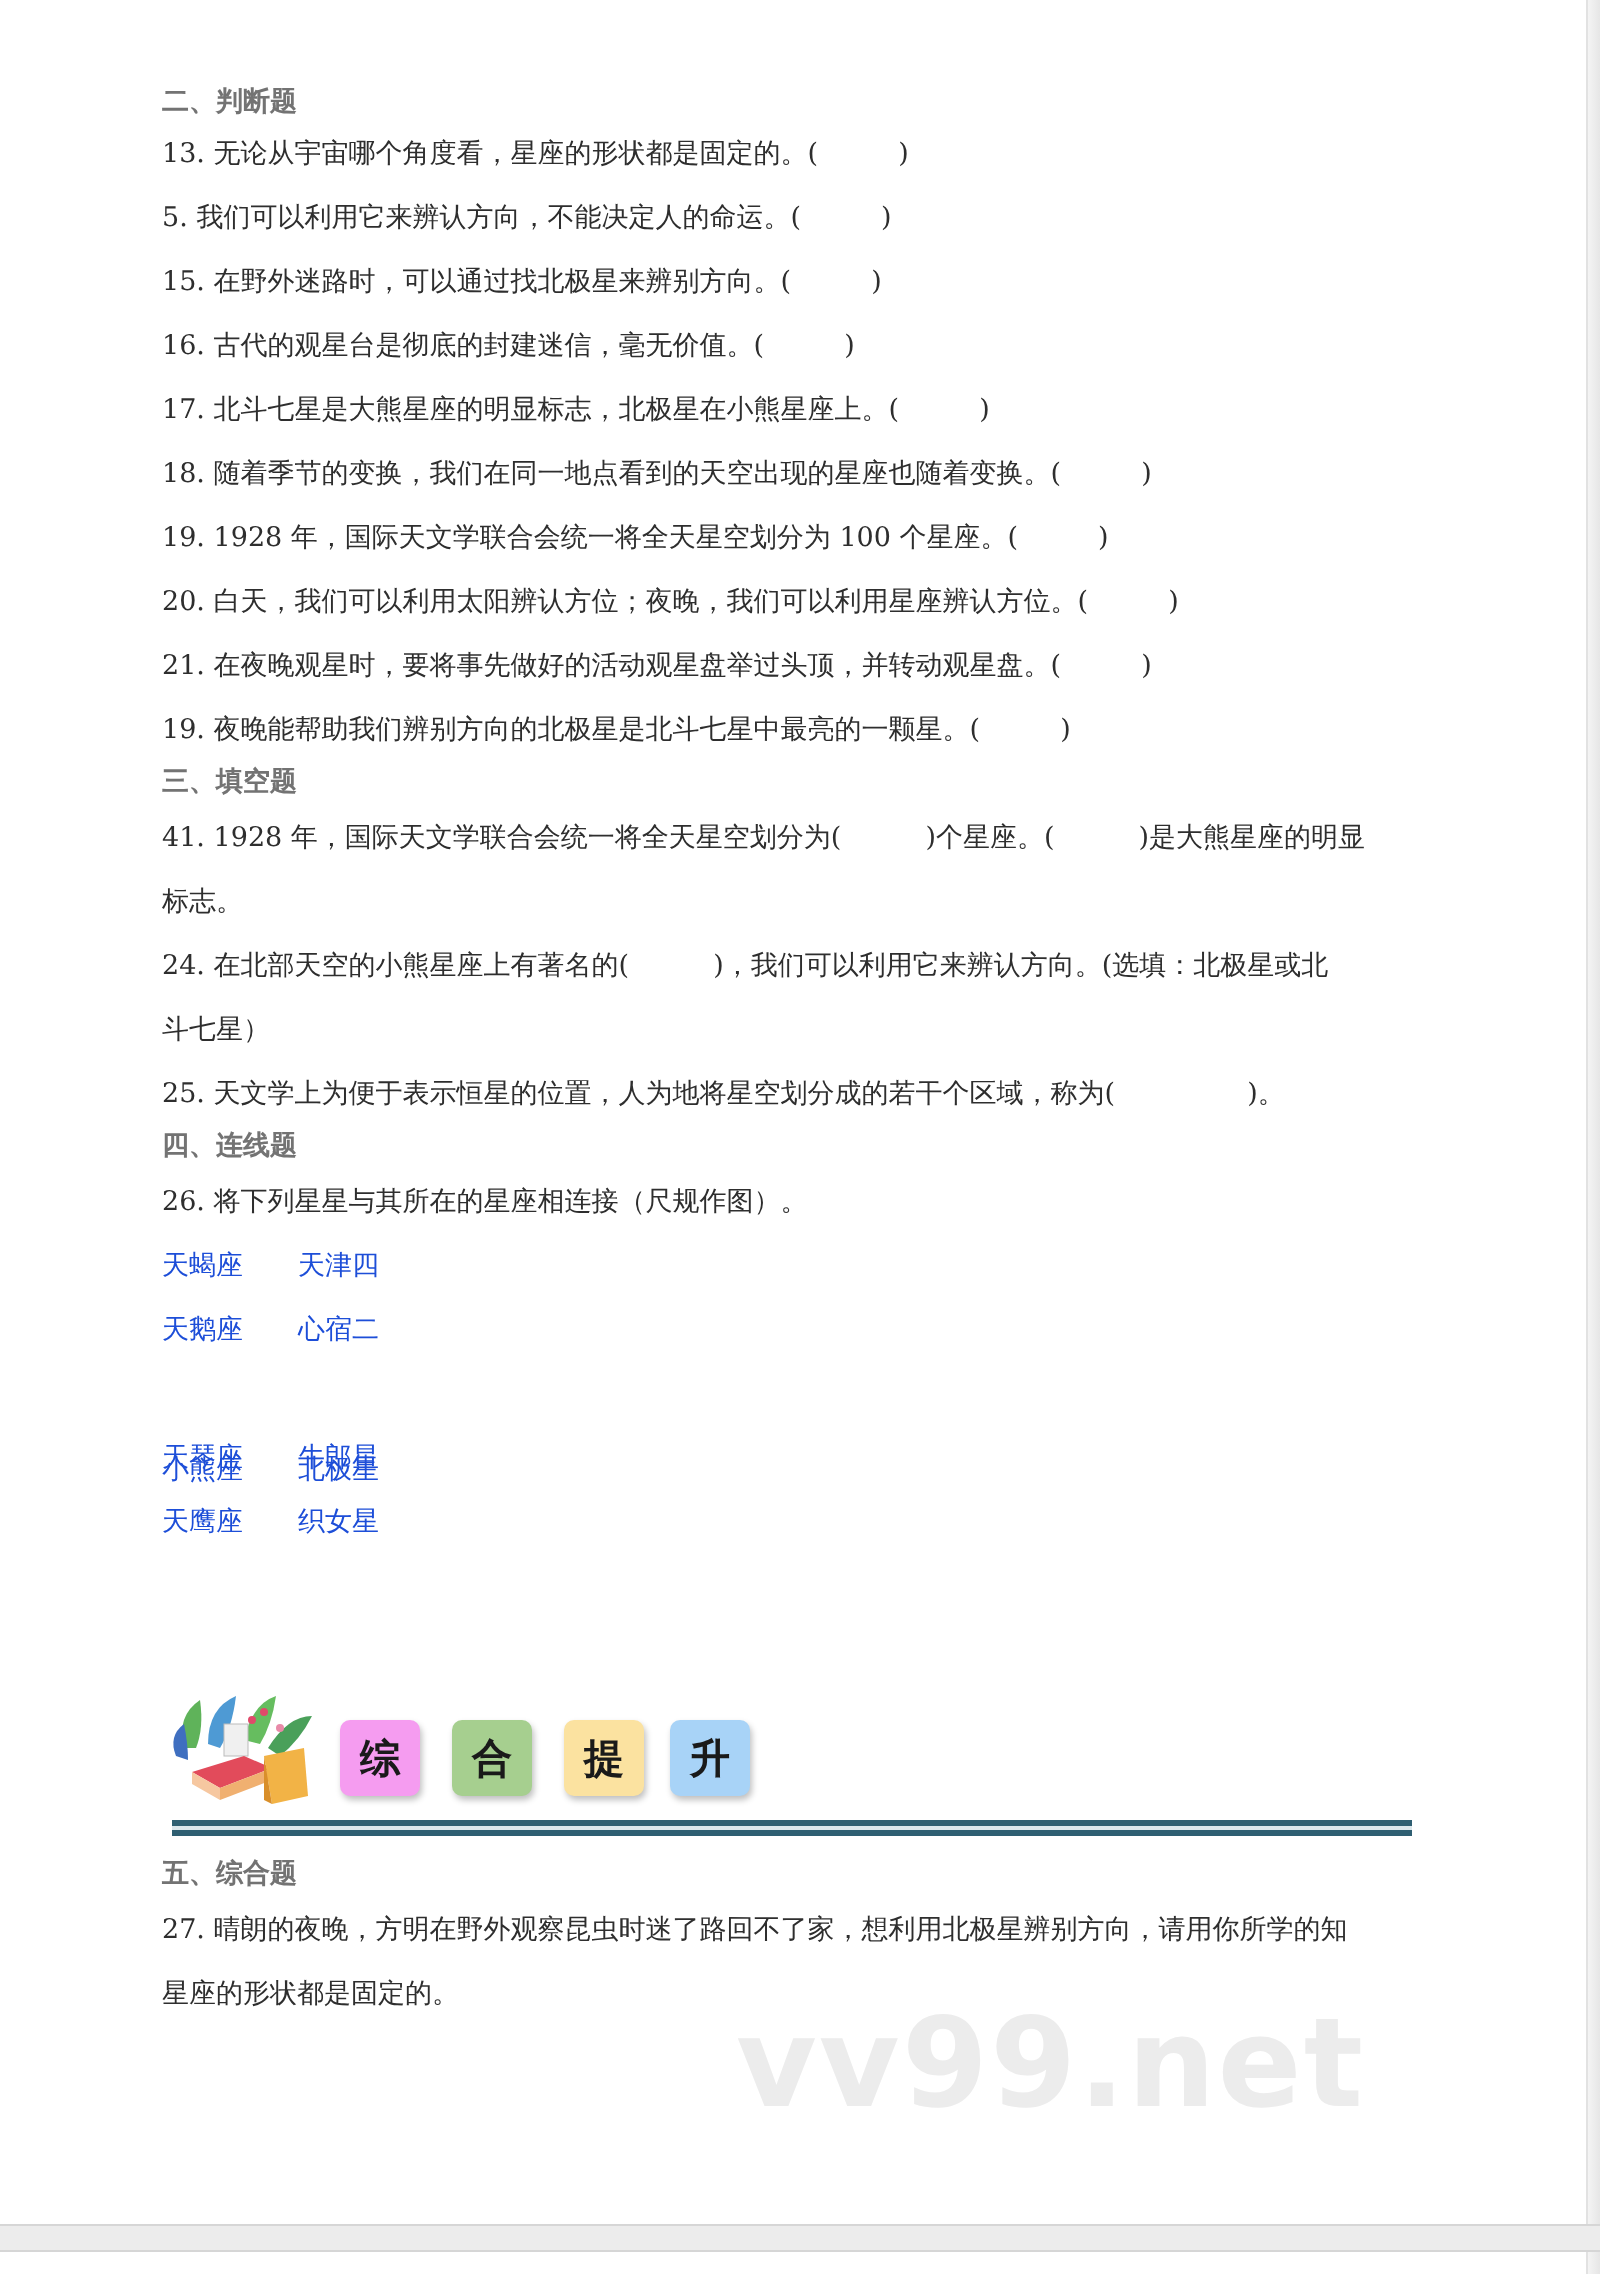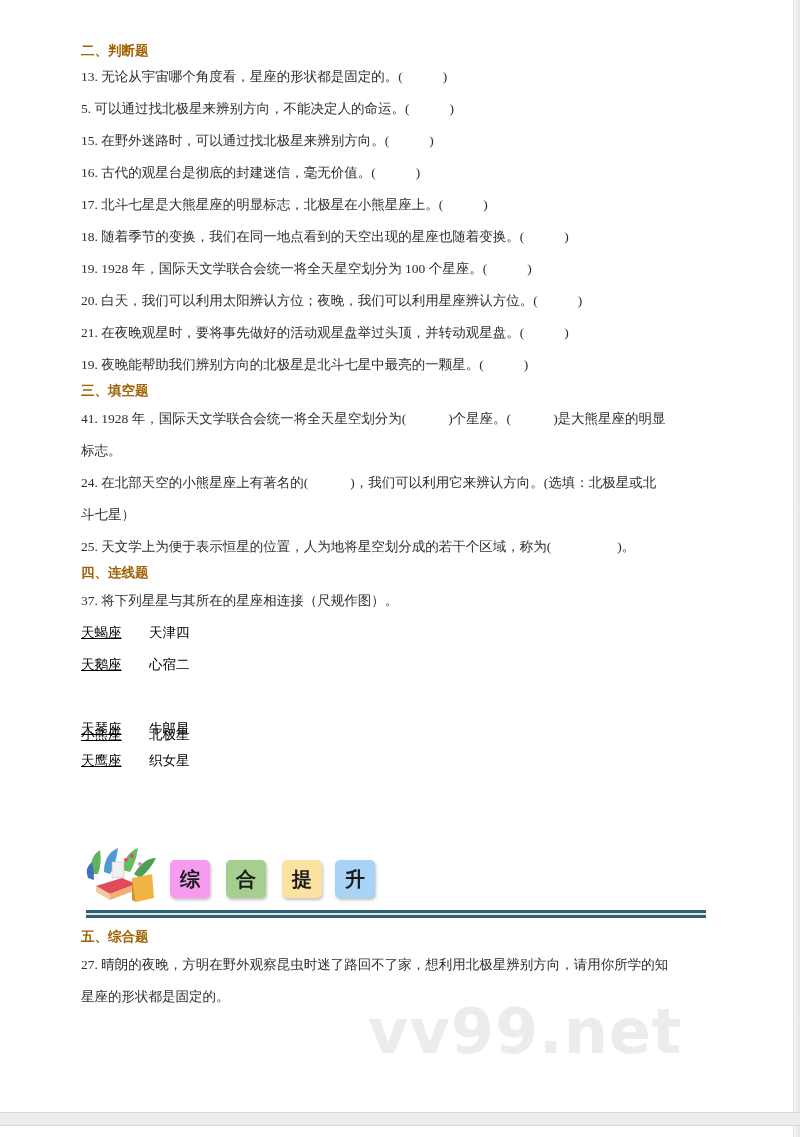--- a/index.html
+++ b/index.html
@@ -14,28 +14,28 @@
       background: linear-gradient(to right, #f4f4f4, #e6e6e6);
       border-left: 1px solid #e2e2e2;
     }
     .page-break {
       position: absolute; left: 0; top: 1112px; width: 800px; height: 12px;
       background: #ececec; border-top: 1px solid #d6d6d6; border-bottom: 1px solid #d6d6d6;
     }
     .content { position: absolute; left: 81px; top: 0; width: 630px; }
     .section-title {
       position: absolute; left: 0; font-weight: bold; font-size: 13.5px;
-      font-family: "DejaVu Sans", "Liberation Sans", sans-serif; color: #a16207;
+      font-family: "DejaVu Sans", "Liberation Sans", sans-serif; color: #737373;
       white-space: nowrap;
     }
     .line {
-      position: absolute; left: 0; font-size: 13.5px; white-space: nowrap; color: #2e2e2e; font-family: Liberation Serif, serif;
+      position: absolute; left: 0; font-size: 13.5px; white-space: nowrap; color: #2e2e2e;
     }
     .blank { display: inline-block; }
-    .pair { position: absolute; left: 0; font-size: 13.5px; white-space: nowrap; color: #000000; text-decoration: underline; }
+    .pair { position: absolute; left: 0; font-size: 13.5px; white-space: nowrap; color: #1d4ed8; }
     .pair .right { position: absolute; left: 68px; }
     .banner { position: absolute; left: 82px; top: 842px; width: 625px; height: 80px; }
     .banner-art { position: absolute; left: 0; top: 2px; width: 80px; height: 60px; }
     .tile {
       position: absolute; top: 18px; width: 40px; height: 38px; border-radius: 5px;
       box-shadow: 1px 2px 3px rgba(0,0,0,0.25);
       font-family: "DejaVu Sans", "Liberation Sans", sans-serif; font-weight: bold;
       font-size: 20px; color: #1a1a1a; display: flex; align-items: center; justify-content: center;
     }
     .rule {
@@ -56,21 +56,21 @@
 <div class="content">
 
   <div class="section-title" style="top:42px">二、判断题</div>
 
   <div class="line" style="top:68px">
     <span>13.</span>
     <span>无论从宇宙哪个角度看，星座的形状都是固定的。(</span><span class="blank" style="width:40px"></span><span>)</span>
   </div>
   <div class="line" style="top:100px">
     <span>5.</span>
-    <span>可以通过找北极星来辨别方向，不能决定人的命运。(</span><span class="blank" style="width:40px"></span><span>)</span>
+    <span>我们可以利用它来辨认方向，不能决定人的命运。(</span><span class="blank" style="width:40px"></span><span>)</span>
   </div>
   <div class="line" style="top:132px">
     <span>15.</span>
     <span>在野外迷路时，可以通过找北极星来辨别方向。(</span><span class="blank" style="width:40px"></span><span>)</span>
   </div>
   <div class="line" style="top:164px">
     <span>16.</span>
     <span>古代的观星台是彻底的封建迷信，毫无价值。(</span><span class="blank" style="width:40px"></span><span>)</span>
   </div>
   <div class="line" style="top:196px">
@@ -112,21 +112,21 @@
   </div>
   <div class="line" style="top:506px">斗七星）</div>
 
   <div class="line" style="top:538px">
     <span>25.</span>
     <span>天文学上为便于表示恒星的位置，人为地将星空划分成的若干个区域，称为(</span><span class="blank" style="width:66px"></span><span>)。</span>
   </div>
 
   <div class="section-title" style="top:564px">四、连线题</div>
   <div class="line" style="top:592px">
-    <span>37.</span>
+    <span>26.</span>
     <span>将下列星星与其所在的星座相连接（尺规作图）。</span>
   </div>
 
   <div class="pair" style="top:624px">
     <span>天蝎座</span>
     <span class="right">天津四</span>
   </div>
   <div class="pair" style="top:656px">
     <span>天鹅座</span>
     <span class="right">心宿二</span>

